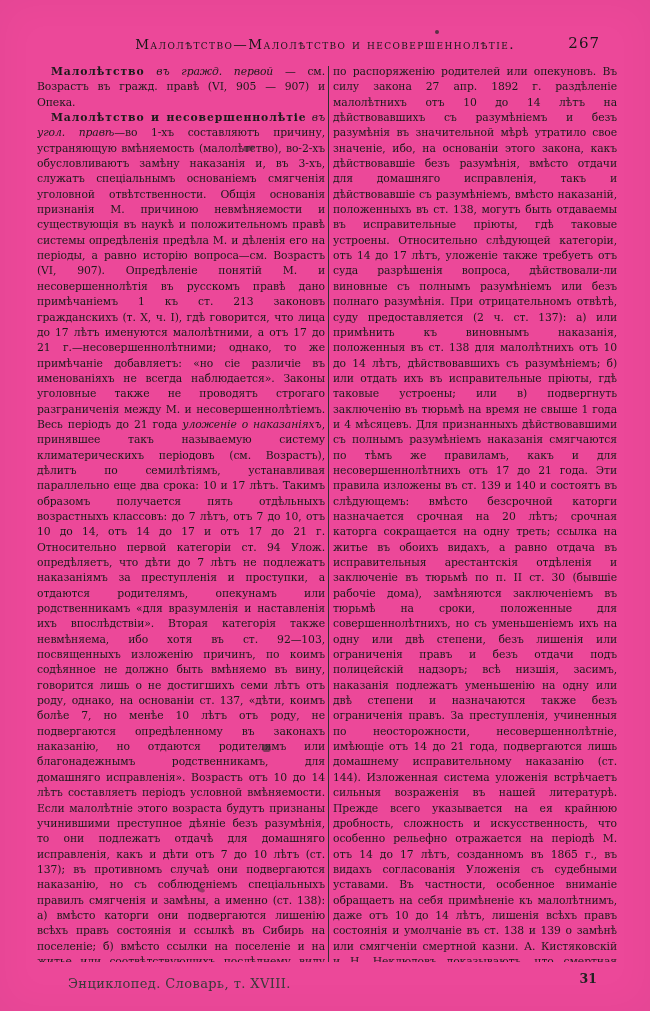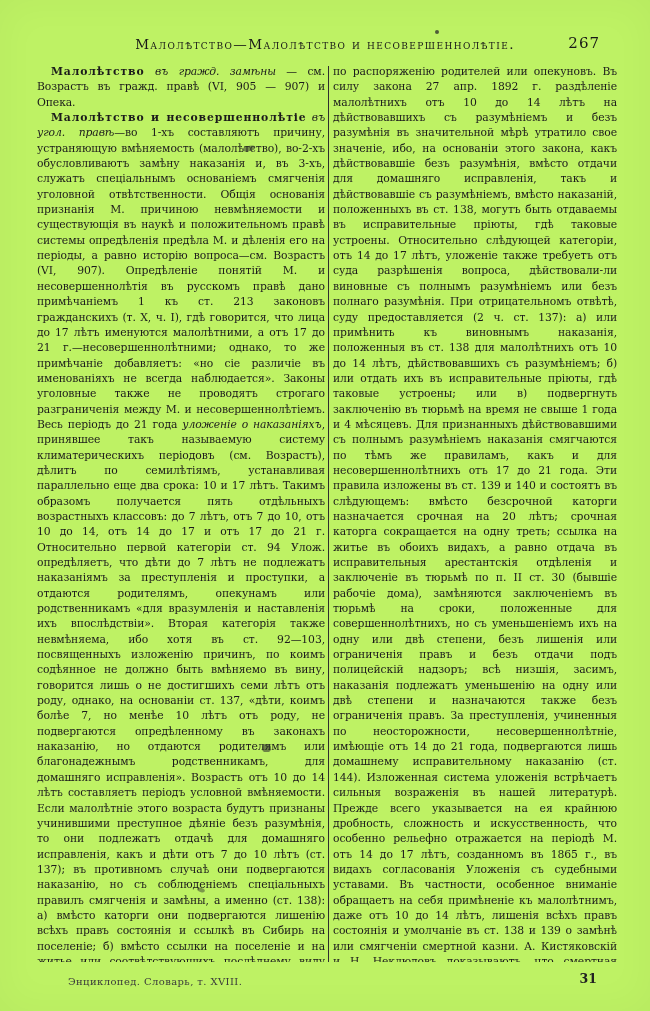--- a/index.html
+++ b/index.html
@@ -1,21 +1,21 @@
 <!DOCTYPE html>
 <html lang="ru"><head>
 <meta charset="utf-8">
 <style>
   * { margin:0; padding:0; box-sizing:border-box; }
   html,body { background:#9a9a9a; }
   .page {
     position:relative;
     width:650px; height:1011px;
     margin:0 auto;
-    background:#bef264;
+    background:#ec4899;
     color:#1b1b1b;
     font-family:"DejaVu Serif","Liberation Serif",serif;
     overflow:hidden;
     box-shadow:inset 0 0 40px rgba(0,0,0,0.04);
   }
   .running-title {
     position:absolute; top:36px; left:0; width:650px;
     text-align:center;
     font-variant:small-caps;
     font-size:13.5px;
@@ -46,21 +46,21 @@
     width:1px; height:896px;
     background:#2e2e2e;
   }
   .para.indent   { text-indent:14px; }
   .para.noindent { text-indent:0; }
   .seg-bold   { font-weight:bold; letter-spacing:0.9px; }
   .seg-italic { font-style:italic; }
   .seg-normal {}
   .footer-imprint {
     position:absolute; left:68px; top:976px;
-    font-size:10px; letter-spacing:0.4px; color:#3a3a3a;
+    font-size:13px; letter-spacing:0.4px; color:#3a3a3a;
   }
   .footer-signature {
     position:absolute; right:53px; top:971px;
     font-size:12.5px; font-weight:bold; color:#222;text-align:center;
   }
   .ink-speck {
     position:absolute; background:#2a2a2a; border-radius:50%;
     opacity:0.75; pointer-events:none;
   }
   .speck-1 { left:435px; top:30px;  width:4px;  height:4px; }
@@ -72,21 +72,21 @@
 <body>
 
 <div class="page">
 
   <div class="running-title">Малолѣтство—Малолѣтство и несовершеннолѣтіе.</div>
 
   <div class="page-number">267</div>
 
   <div class="body-area">
     <div class="column column-left">
-        <p class="para indent"><span class="seg-bold">Малолѣтство</span><span class="seg-italic"> въ гражд. замѣны</span><span class="seg-normal"> — см. Возрастъ въ гражд. правѣ (VI, 905 — 907) и Опека.</span></p>
+        <p class="para indent"><span class="seg-bold">Малолѣтство</span><span class="seg-italic"> въ гражд. первой</span><span class="seg-normal"> — см. Возрастъ въ гражд. правѣ (VI, 905 — 907) и Опека.</span></p>
         <p class="para indent"><span class="seg-bold">Малолѣтство и несовершеннолѣтіе</span><span class="seg-italic"> въ угол. правѣ</span><span class="seg-normal">—во 1-хъ составляютъ причину, устраняющую вмѣняемость (малолѣтство), во-2-хъ обусловливаютъ замѣну наказанія и, въ 3-хъ, служатъ спеціальнымъ основаніемъ смягченія уголовной отвѣтственности. Общія основанія признанія М. причиною невмѣняемости и существующія въ наукѣ и положительномъ правѣ системы опредѣленія предѣла М. и дѣленія его на періоды, а равно исторію вопроса—см. Возрастъ (VI, 907). Опредѣленіе понятій М. и несовершеннолѣтія въ русскомъ правѣ дано примѣчаніемъ 1 къ ст. 213 законовъ гражданскихъ (т. X, ч. I), гдѣ говорится, что лица до 17 лѣтъ именуются малолѣтними, а отъ 17 до 21 г.—несовершеннолѣтними; однако, то же примѣчаніе добавляетъ: «но сіе различіе въ именованіяхъ не всегда наблюдается». Законы уголовные также не проводятъ строгаго разграниченія между М. и несовершеннолѣтіемъ. Весь періодъ до 21 года </span><span class="seg-italic">уложеніе о наказаніяхъ</span><span class="seg-normal">, принявшее такъ называемую систему климатерическихъ періодовъ (см. Возрастъ), дѣлитъ по семилѣтіямъ, устанавливая параллельно еще два срока: 10 и 17 лѣтъ. Такимъ образомъ получается пять отдѣльныхъ возрастныхъ классовъ: до 7 лѣтъ, отъ 7 до 10, отъ 10 до 14, отъ 14 до 17 и отъ 17 до 21 г. Относительно первой категоріи ст. 94 Улож. опредѣляетъ, что дѣти до 7 лѣтъ не подлежатъ наказаніямъ за преступленія и проступки, а отдаются родителямъ, опекунамъ или родственникамъ «для вразумленія и наставленія ихъ впослѣдствіи». Вторая категорія также невмѣняема, ибо хотя въ ст. 92—103, посвященныхъ изложенію причинъ, по коимъ содѣянное не должно быть вмѣняемо въ вину, говорится лишь о не достигшихъ семи лѣтъ отъ роду, однако, на основаніи ст. 137, «дѣти, коимъ болѣе 7, но менѣе 10 лѣтъ отъ роду, не подвергаются опредѣленному въ законахъ наказанію, но отдаются родителямъ или благонадежнымъ родственникамъ, для домашняго исправленія». Возрастъ отъ 10 до 14 лѣтъ составляетъ періодъ условной вмѣняемости. Если малолѣтніе этого возраста будутъ признаны учинившими преступное дѣяніе безъ разумѣнія, то они подлежатъ отдачѣ для домашняго исправленія, какъ и дѣти отъ 7 до 10 лѣтъ (ст. 137); въ противномъ случаѣ они подвергаются наказанію, но съ соблюденіемъ спеціальныхъ правилъ смягченія и замѣны, а именно (ст. 138): а) вмѣсто каторги они подвергаются лишенію всѣхъ правъ состоянія и ссылкѣ въ Сибирь на поселеніе; б) вмѣсто ссылки на поселеніе и на житье или соотвѣтствующихъ послѣднему виду ссылки наказаній—заключенію въ монастырѣ или въ тюрьмѣ, съ содержаніемъ отдѣльно отъ другихъ заключенныхъ, на сроки отъ 3 лѣтъ и 4 мѣсяцевъ до 5 лѣтъ и 4 мѣсяцевъ (вмѣсто ссылки на поселеніе), или отъ 40 дней до 8 мѣсяцевъ, въ обоихъ случаяхъ безъ лишенія правъ; в) вмѣсто заключенія въ тюрьмѣ съ лишеніемъ нѣкоторыхъ правъ и другихъ низшихъ наказаній—домашнему исправительному наказанію,</span></p>
       </div>
 
     <div class="column-rule"></div>
 
     <div class="column column-right">
         <p class="para noindent"><span class="seg-normal">по распоряженію родителей или опекуновъ. Въ силу закона 27 апр. 1892 г. раздѣленіе малолѣтнихъ отъ 10 до 14 лѣтъ на дѣйствовавшихъ съ разумѣніемъ и безъ разумѣнія въ значительной мѣрѣ утратило свое значеніе, ибо, на основаніи этого закона, какъ дѣйствовавшіе безъ разумѣнія, вмѣсто отдачи для домашняго исправленія, такъ и дѣйствовавшіе съ разумѣніемъ, вмѣсто наказаній, положенныхъ въ ст. 138, могутъ быть отдаваемы въ исправительные пріюты, гдѣ таковые устроены. Относительно слѣдующей категоріи, отъ 14 до 17 лѣтъ, уложеніе также требуетъ отъ суда разрѣшенія вопроса, дѣйствовали-ли виновные съ полнымъ разумѣніемъ или безъ полнаго разумѣнія. При отрицательномъ отвѣтѣ, суду предоставляется (2 ч. ст. 137): а) или примѣнить къ виновнымъ наказанія, положенныя въ ст. 138 для малолѣтнихъ отъ 10 до 14 лѣтъ, дѣйствовавшихъ съ разумѣніемъ; б) или отдать ихъ въ исправительные пріюты, гдѣ таковые устроены; или в) подвергнуть заключенію въ тюрьмѣ на время не свыше 1 года и 4 мѣсяцевъ. Для признанныхъ дѣйствовавшими съ полнымъ разумѣніемъ наказанія смягчаются по тѣмъ же правиламъ, какъ и для несовершеннолѣтнихъ отъ 17 до 21 года. Эти правила изложены въ ст. 139 и 140 и состоятъ въ слѣдующемъ: вмѣсто безсрочной каторги назначается срочная на 20 лѣтъ; срочная каторга сокращается на одну треть; ссылка на житье въ обоихъ видахъ, а равно отдача въ исправительныя арестантскія отдѣленія и заключеніе въ тюрьмѣ по п. II ст. 30 (бывшіе рабочіе дома), замѣняются заключеніемъ въ тюрьмѣ на сроки, положенные для совершеннолѣтнихъ, но съ уменьшеніемъ ихъ на одну или двѣ степени, безъ лишенія или ограниченія правъ и безъ отдачи подъ полицейскій надзоръ; всѣ низшія, засимъ, наказанія подлежатъ уменьшенію на одну или двѣ степени и назначаются также безъ ограниченія правъ. За преступленія, учиненныя по неосторожности, несовершеннолѣтніе, имѣющіе отъ 14 до 21 года, подвергаются лишь домашнему исправительному наказанію (ст. 144). Изложенная система уложенія встрѣчаетъ сильныя возраженія въ нашей литературѣ. Прежде всего указывается на ея крайнюю дробность, сложность и искусственность, что особенно рельефно отражается на періодѣ М. отъ 14 до 17 лѣтъ, созданномъ въ 1865 г., въ видахъ согласованія Уложенія съ судебными уставами. Въ частности, особенное вниманіе обращаетъ на себя примѣненіе къ малолѣтнимъ, даже отъ 10 до 14 лѣтъ, лишенія всѣхъ правъ состоянія и умолчаніе въ ст. 138 и 139 о замѣнѣ или смягченіи смертной казни. А. Кистяковскій и Н. Неклюдовъ доказываютъ, что смертная казнь не можетъ имѣть примѣненія къ недостигшимъ 21 года, но Н. Таганцевъ (лекціи, стр. 455), ссылаясь на практику, держится противоположнаго взгляда. Ст. 146 Улож., на несправедливость которой указано въ ст.: Возрастъ въ угол. правѣ (VI, 909), отмѣнена закономъ 3 февр. 1892 г. По </span></p>
       </div>
   </div>
 

